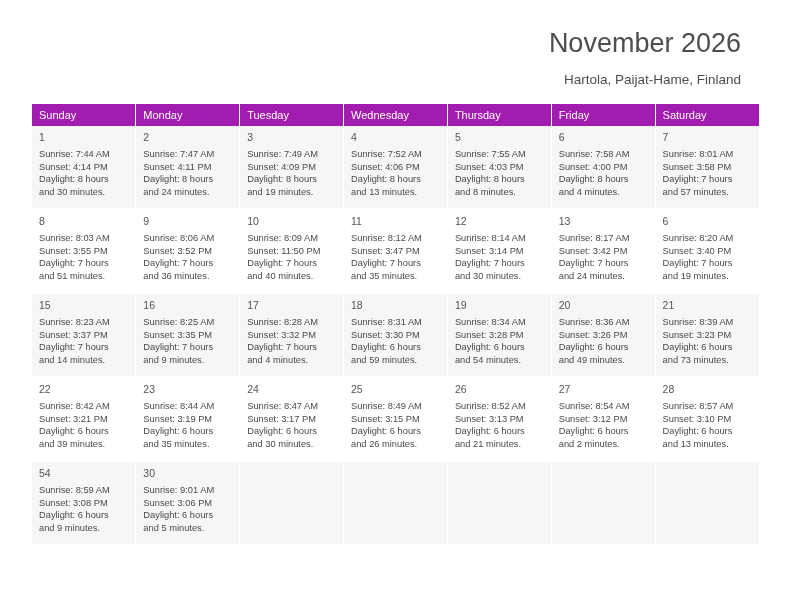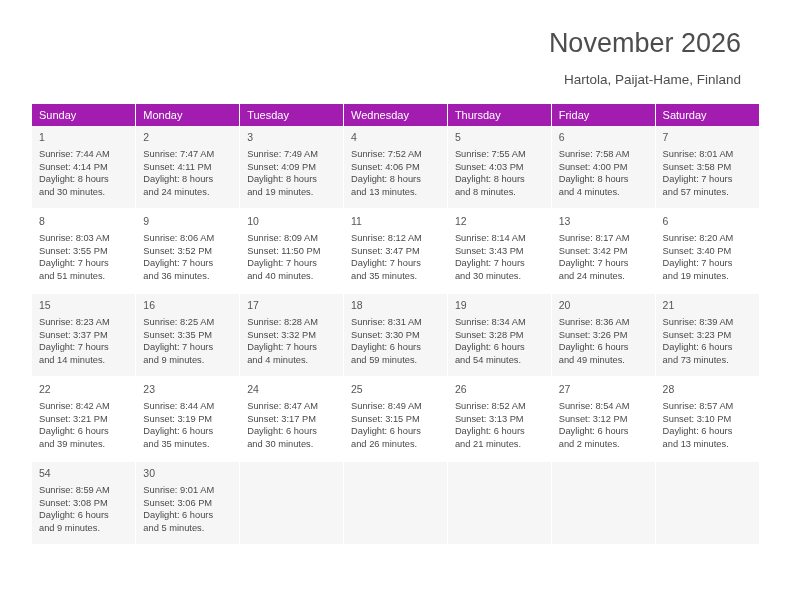--- a/index.html
+++ b/index.html
@@ -266,21 +266,21 @@
               <div class="info">Sunrise: 8:12 AM</div>
               <div class="info">Sunset: 3:47 PM</div>
               <div class="info">Daylight: 7 hours</div>
               <div class="info">and 35 minutes.</div>
             </div>
           </td>
           <td>
             <div class="cell-inner">
               <div class="daynum">12</div>
               <div class="info">Sunrise: 8:14 AM</div>
-              <div class="info">Sunset: 3:43 PM</div>
+              <div class="info">Sunset: 3:14 PM</div>
               <div class="info">Daylight: 7 hours</div>
               <div class="info">and 30 minutes.</div>
             </div>
           </td>
           <td>
             <div class="cell-inner">
               <div class="daynum">13</div>
               <div class="info">Sunrise: 8:17 AM</div>
               <div class="info">Sunset: 3:42 PM</div>
               <div class="info">Daylight: 7 hours</div>

